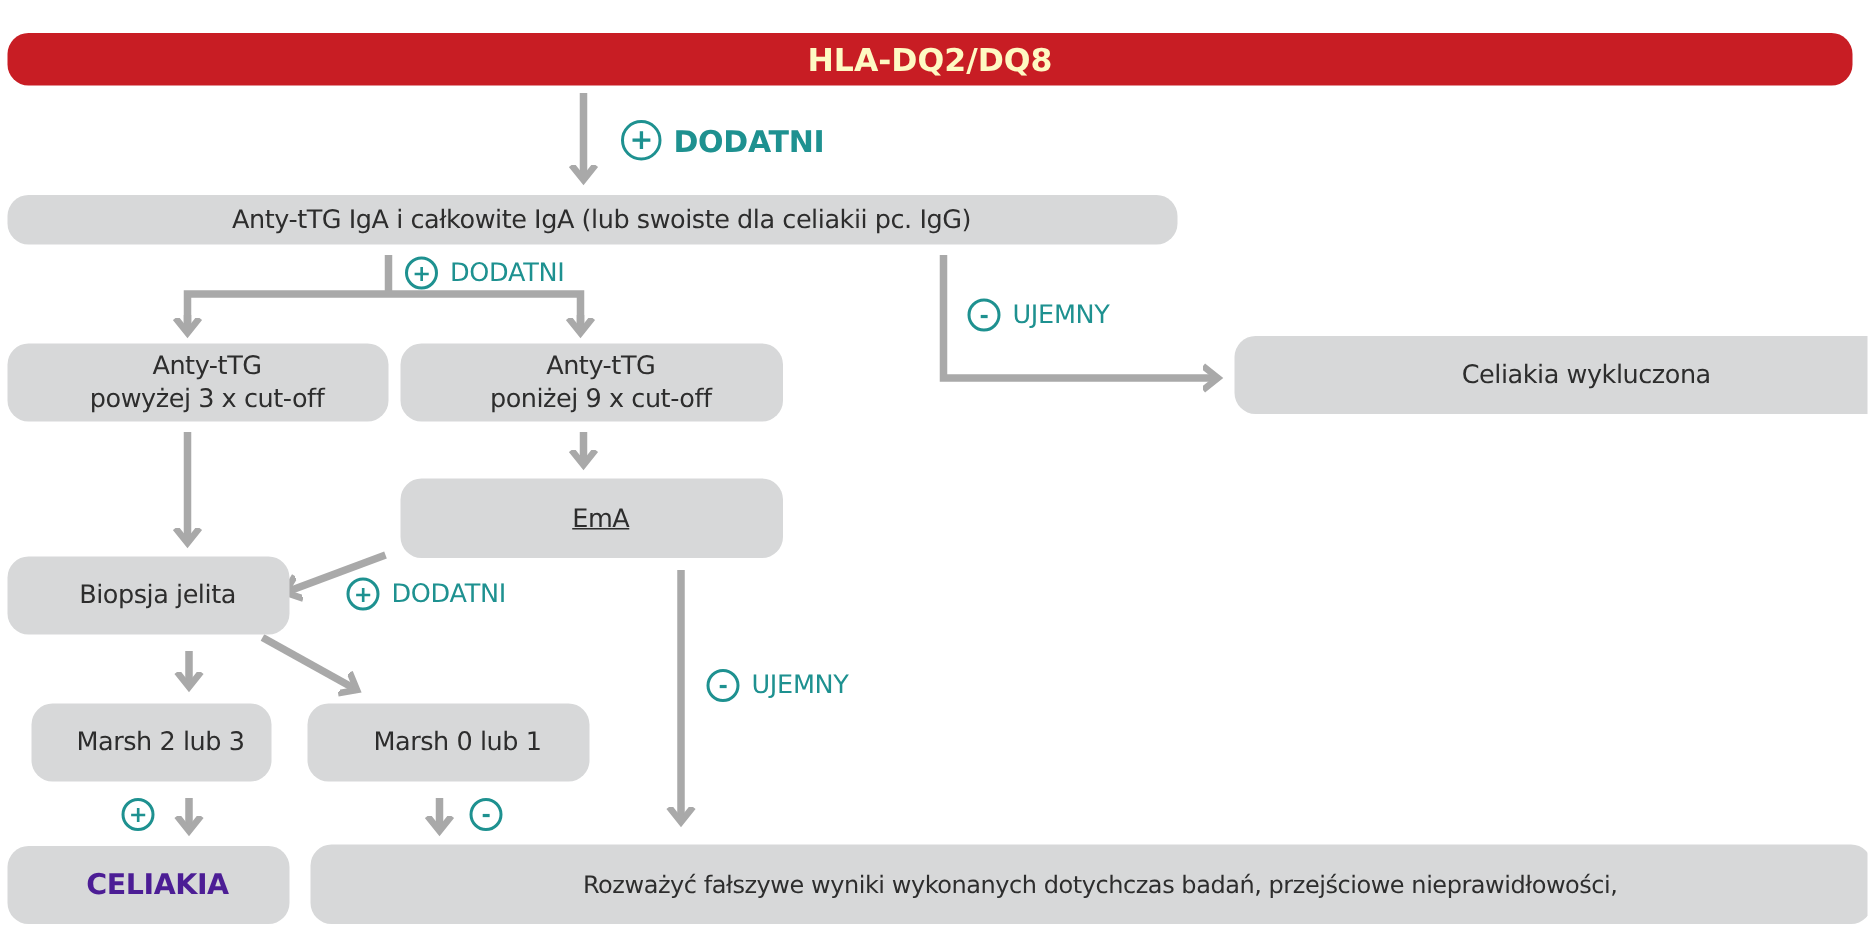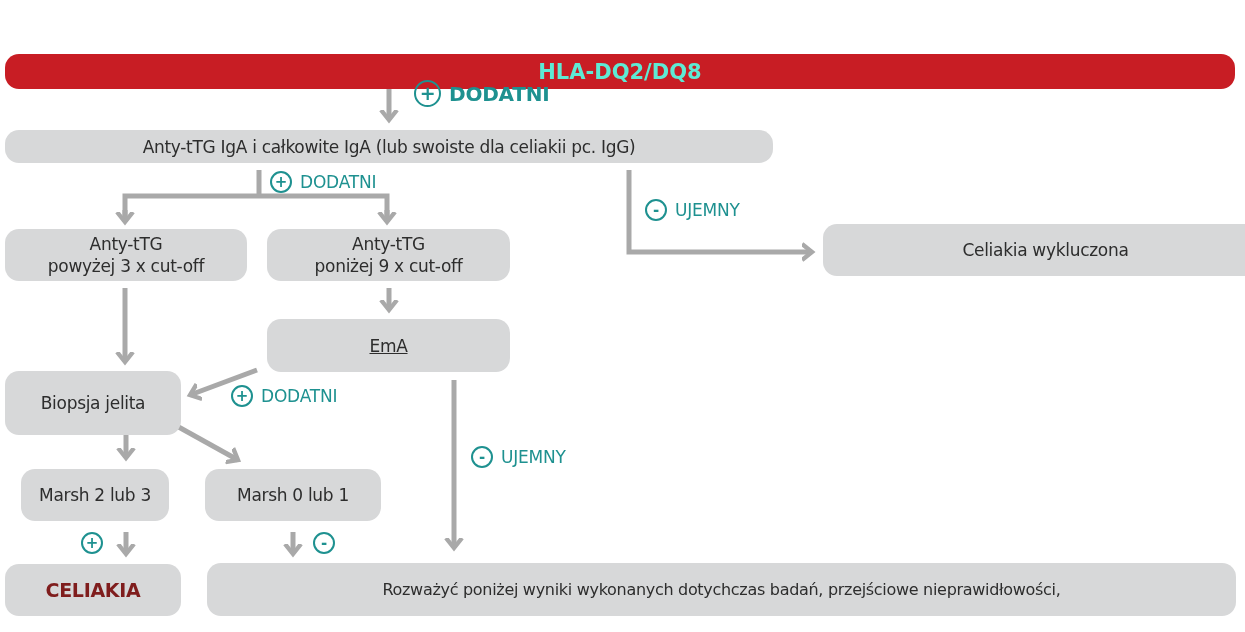--- a/index.html
+++ b/index.html
@@ -1,34 +1,34 @@
 <!DOCTYPE html>
 <html><head>
 <meta charset="utf-8">
 <style>
   html, body { margin:0; padding:0; background:#ffffff; }
   body { width:1245px; height:632px; position:relative; overflow:hidden;
          font-family:"DejaVu Sans", "Liberation Sans", sans-serif; color:#2b2b2b; }
   .box { position:absolute; background:#d7d8d9; border-radius:14px;
          display:flex; flex-direction:column; align-items:center; justify-content:center;
-         text-align:center; font-size:17px; line-height:22px; color:#2d2d2d; letter-spacing:-0.3px; }
+         text-align:center; font-size:17px; line-height:22px; color:#2d2d2d; letter-spacing:-0.3px;padding-left:12px; }
   .box b { font-weight:normal; }
   .banner { position:absolute; left:5px; top:22px; width:1230px; height:35px; background:#c81d24;
-            border-radius:14px; color:#5eead4; font-weight:bold; font-size:21px;
-            display:flex; align-items:center; justify-content:center;margin-top:32px; }
+            border-radius:14px; color:#fef9c3; font-weight:bold; font-size:21px;
+            display:flex; align-items:center; justify-content:center; }
   .lbl { position:absolute; display:flex; align-items:center; color:#1e9190;
          font-size:17px; letter-spacing:-0.2px; }
   .lbl.big { font-size:20px; font-weight:bold; }
   .circ { display:inline-flex; align-items:center; justify-content:center;
           border:2.5px solid #1e9190; border-radius:50%; box-sizing:border-box;
           color:#1e9190; font-weight:bold; margin-right:8px; }
   .lbl.big .circ { width:27px; height:27px; font-size:19px; }
   .lbl .circ { width:22px; height:22px; font-size:15px; line-height:1; }
   svg.arrows { position:absolute; left:0; top:0; }
-  .celiakia { color:#7f1d1d; font-weight:bold; font-size:19px; }
+  .celiakia { color:#4c1d95; font-weight:bold; font-size:19px; }
 </style>
 </head>
 <body>
 
 <svg class="arrows" width="1245" height="632">
   <defs>
     <marker id="ah" viewBox="0 0 10 10" refX="5" refY="5" markerWidth="4" markerHeight="4" orient="auto">
       <path d="M0,1 L5,5 L0,9" fill="none" stroke="#a9a9a9" stroke-width="2.2"></path>
     </marker>
   </defs>
@@ -84,21 +84,21 @@
 </div>
 
 <div class="box" style="left:823px; top:224px; width:445px; height:52px;">
   <span>Celiakia wykluczona</span>
 </div>
 
 <div class="box" style="left:267px; top:319px; width:243px; height:53px;text-decoration:underline;">
   <span>EmA</span>
 </div>
 
-<div class="box" style="left:5px; top:371px; width:176px; height:64px;">
+<div class="box" style="left:5px; top:371px; width:176px; height:52px;">
   <span>Biopsja jelita</span>
 </div>
 
 <div class="lbl" style="left:231px; top:385px;">
   <span class="circ">+</span>
   <span>DODATNI</span>
 </div>
 
 <div class="lbl" style="left:471px; top:446px;">
   <span class="circ">-</span>
@@ -119,14 +119,14 @@
 
 <div class="lbl" style="left:313px; top:532px;">
   <span class="circ">-</span>
 </div>
 
 <div class="box" style="left:5px; top:564px; width:176px; height:52px;">
   <span class="celiakia">CELIAKIA</span>
 </div>
 
 <div class="box" style="left:207px; top:563px; width:1029px; height:53px; font-size:16px; line-height:21px;">
-  <span>Rozważyć poniżej wyniki wykonanych dotychczas badań, przejściowe nieprawidłowości,</span>
+  <span>Rozważyć fałszywe wyniki wykonanych dotychczas badań, przejściowe nieprawidłowości,</span>
 </div>
 
 </body></html>

